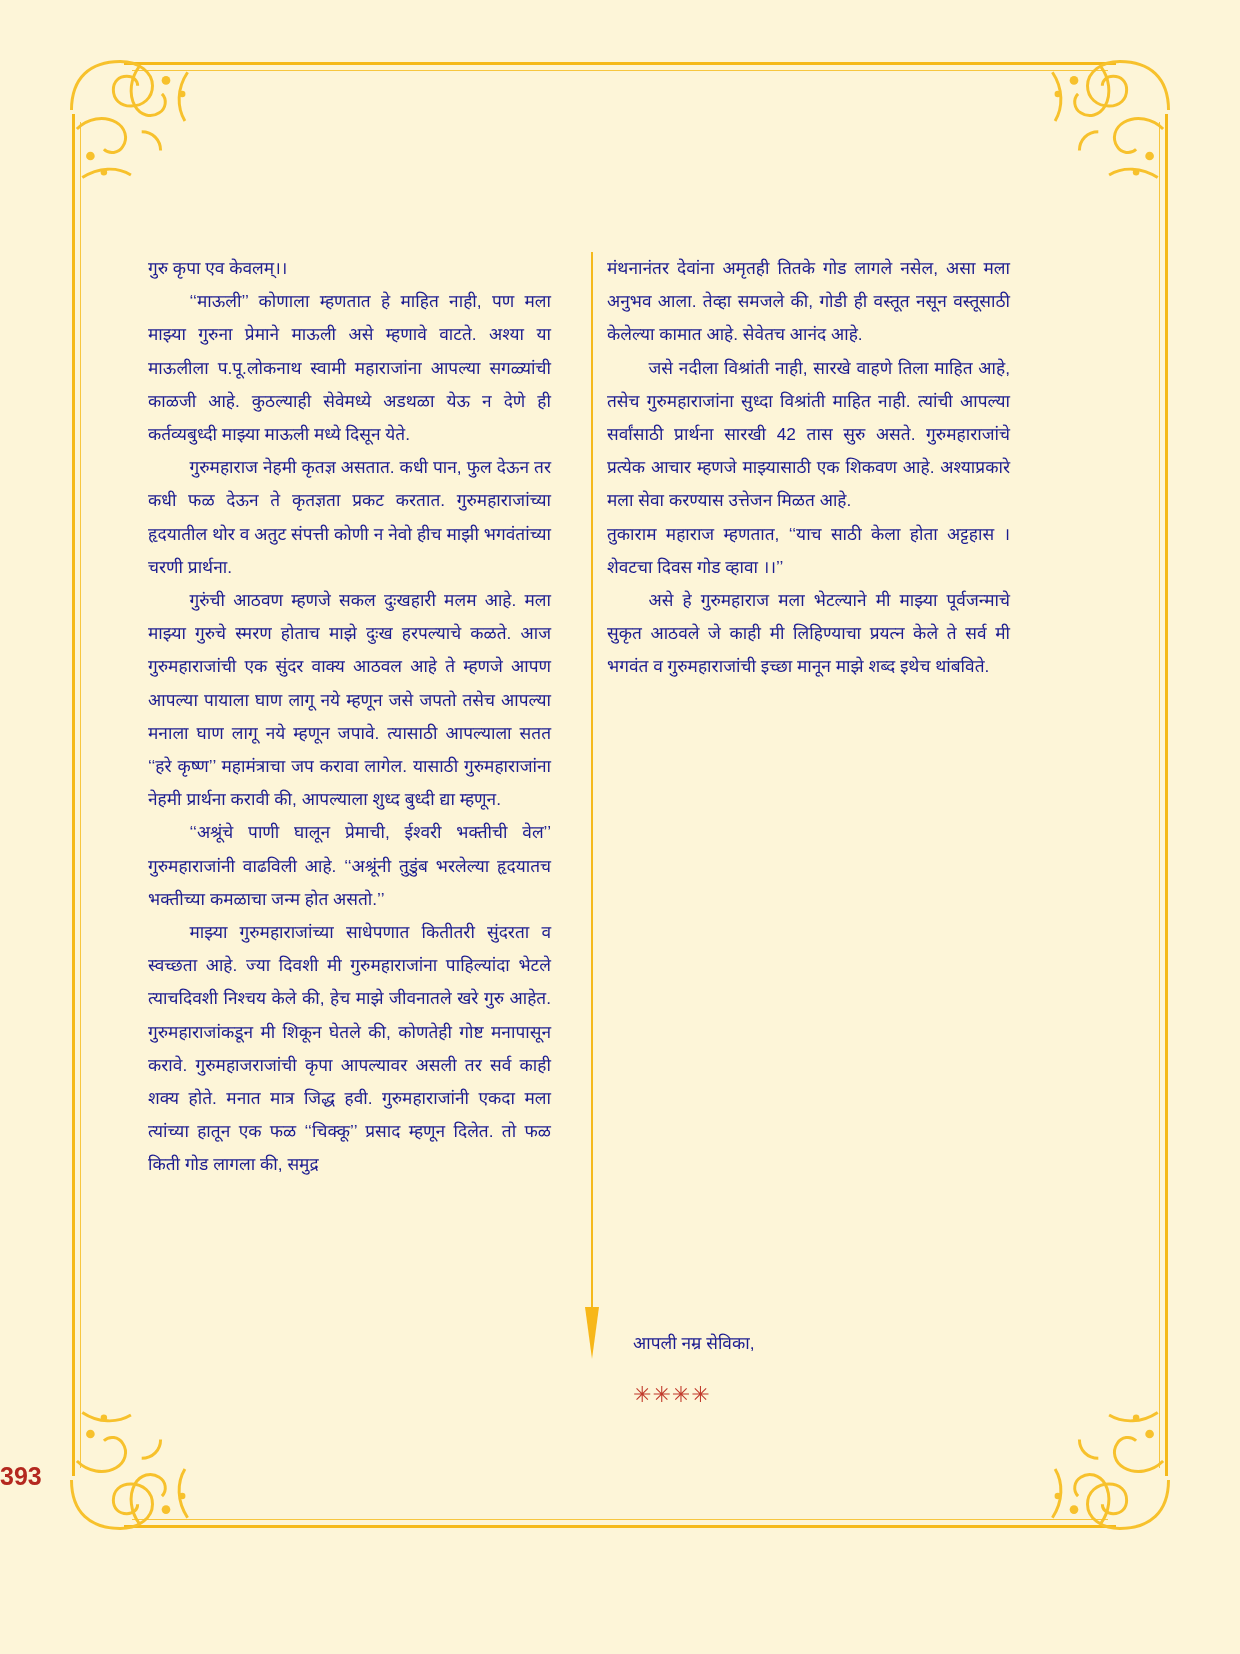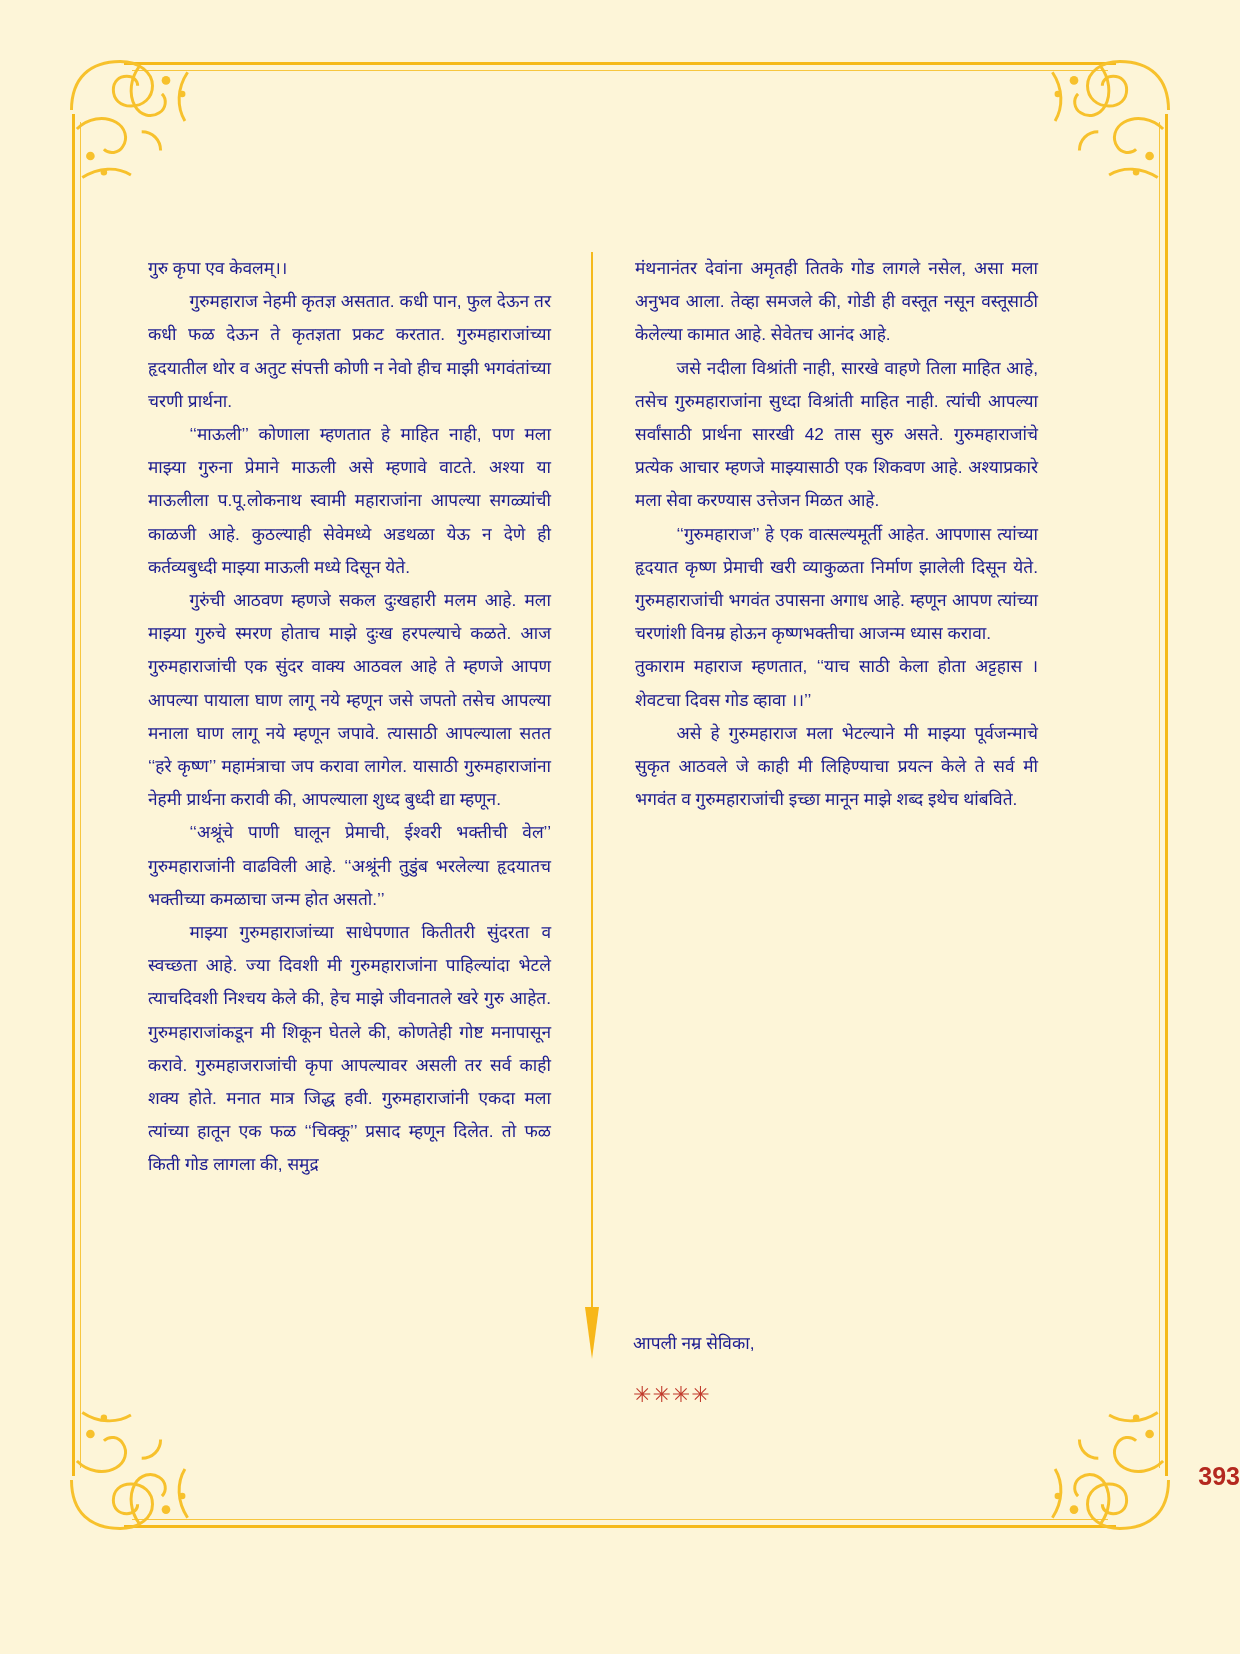--- a/index.html
+++ b/index.html
@@ -55,21 +55,21 @@
   .corner.br { right: -14px; bottom: -14px; transform: scale(-1,-1); }
 
   
   .columns {
     position: absolute;
     left: 148px;
     top: 252px;
     width: 890px;
     height: 1170px;
     display: flex;
-    gap: 84px;
+    gap: 56px;
   }
   .col {
     width: 403px;
     color: #1b1b8f;
     font-size: 17.3px;
     line-height: 1.92;
     text-align: justify;
     text-justify: inter-word;
   }
   .col p { margin: 0; }
@@ -120,21 +120,21 @@
     font-size: 22px;
     letter-spacing: 1px;
   }
 
   
   .page-number {
     position: absolute;
     left: 0;
     right: 0;
     top: 1462px;
-    text-align: right;
+    text-align: left;
     color: #b4281f;
     font-size: 25px;
     font-weight: bold;
   }
 </style>
 </head>
 <body>
 
 <div class="page-frame">
   <div class="frame-line h top"></div>
@@ -206,30 +206,29 @@
 </div>
 
 <div class="divider">
   <div class="line"></div>
   <div class="tip"></div>
 </div>
 
 <div class="columns">
   <div class="col">
     <p>गुरु कृपा एव केवलम्।।</p>
+    <p class="indent">‘‘माऊली’’ कोणाला म्हणतात हे माहित नाही, पण मला माझ्या गुरुना प्रेमाने माऊली असे म्हणावे वाटते. अश्या या माऊलीला प.पू.लोकनाथ स्वामी महाराजांना आपल्या सगळ्यांची काळजी आहे. कुठल्याही सेवेमध्ये अडथळा येऊ न देणे ही कर्तव्यबुध्दी माझ्या माऊली मध्ये दिसून येते.</p>
     <p class="indent">गुरुमहाराज नेहमी कृतज्ञ असतात. कधी पान, फुल देऊन तर कधी फळ देऊन ते कृतज्ञता प्रकट करतात. गुरुमहाराजांच्या हृदयातील थोर व अतुट संपत्ती कोणी न नेवो हीच माझी भगवंतांच्या चरणी प्रार्थना.</p>
-    <p class="indent">‘‘माऊली’’ कोणाला म्हणतात हे माहित नाही, पण मला माझ्या गुरुना प्रेमाने माऊली असे म्हणावे वाटते. अश्या या माऊलीला प.पू.लोकनाथ स्वामी महाराजांना आपल्या सगळ्यांची काळजी आहे. कुठल्याही सेवेमध्ये अडथळा येऊ न देणे ही कर्तव्यबुध्दी माझ्या माऊली मध्ये दिसून येते.</p>
     <p class="indent">गुरुंची आठवण म्हणजे सकल दुःखहारी मलम आहे. मला माझ्या गुरुचे स्मरण होताच माझे दुःख हरपल्याचे कळते. आज गुरुमहाराजांची एक सुंदर वाक्य आठवल आहे ते म्हणजे आपण आपल्या पायाला घाण लागू नये म्हणून जसे जपतो तसेच आपल्या मनाला घाण लागू नये म्हणून जपावे. त्यासाठी आपल्याला सतत ‘‘हरे कृष्ण’’ महामंत्राचा जप करावा लागेल. यासाठी गुरुमहाराजांना नेहमी प्रार्थना करावी की, आपल्याला शुध्द बुध्दी द्या म्हणून.</p>
     <p class="indent">‘‘अश्रूंचे पाणी घालून प्रेमाची, ईश्वरी भक्तीची वेल’’ गुरुमहाराजांनी वाढविली आहे. ‘‘अश्रूंनी तुडुंब भरलेल्या हृदयातच भक्तीच्या कमळाचा जन्म होत असतो.’’</p>
     <p class="indent">माझ्या गुरुमहाराजांच्या साधेपणात कितीतरी सुंदरता व स्वच्छता आहे. ज्या दिवशी मी गुरुमहाराजांना पाहिल्यांदा भेटले त्याचदिवशी निश्चय केले की, हेच माझे जीवनातले खरे गुरु आहेत. गुरुमहाराजांकडून मी शिकून घेतले की, कोणतेही गोष्ट मनापासून करावे. गुरुमहाजराजांची कृपा आपल्यावर असली तर सर्व काही शक्य होते. मनात मात्र जिद्ध हवी. गुरुमहाराजांनी एकदा मला त्यांच्या हातून एक फळ ‘‘चिक्कू’’ प्रसाद म्हणून दिलेत. तो फळ किती गोड लागला की, समुद्र</p>
   </div>
   <div class="col">
     <p>मंथनानंतर देवांना अमृतही तितके गोड लागले नसेल, असा मला अनुभव आला. तेव्हा समजले की, गोडी ही वस्तूत नसून वस्तूसाठी केलेल्या कामात आहे. सेवेतच आनंद आहे.</p>
     <p class="indent">जसे नदीला विश्रांती नाही, सारखे वाहणे तिला माहित आहे, तसेच गुरुमहाराजांना सुध्दा विश्रांती माहित नाही. त्यांची आपल्या सर्वांसाठी प्रार्थना सारखी 42 तास सुरु असते. गुरुमहाराजांचे प्रत्येक आचार म्हणजे माझ्यासाठी एक शिकवण आहे. अश्याप्रकारे मला सेवा करण्यास उत्तेजन मिळत आहे.</p>
-    <p class="indent">‘‘गुरुमहाराज’’ हे एक वात्सल्यमूर्ती आहेत. आपणास त्यांच्या हृदयात कृष्ण प्रेमाची खरी व्याकुळता निर्माण झालेली दिसून येते. गुरुमहाराजांची भगवंत उपासना अगाध आहे. म्हणून आपण त्यांच्या चरणांशी विनम्र होऊन कृष्णभक्तीचा आजन्म ध्यास करावा.</p>
     <p>तुकाराम महाराज म्हणतात, ‘‘याच साठी केला होता अट्टहास । शेवटचा दिवस गोड व्हावा ।।’’</p>
     <p class="indent">असे हे गुरुमहाराज मला भेटल्याने मी माझ्या पूर्वजन्माचे सुकृत आठवले जे काही मी लिहिण्याचा प्रयत्न केले ते सर्व मी भगवंत व गुरुमहाराजांची इच्छा मानून माझे शब्द इथेच थांबविते.</p>
   </div>
 </div>
 
 <div class="signature">
   <div>आपली नम्र सेविका,</div>
 </div>
 
 <div class="stars">✳✳✳✳</div>

